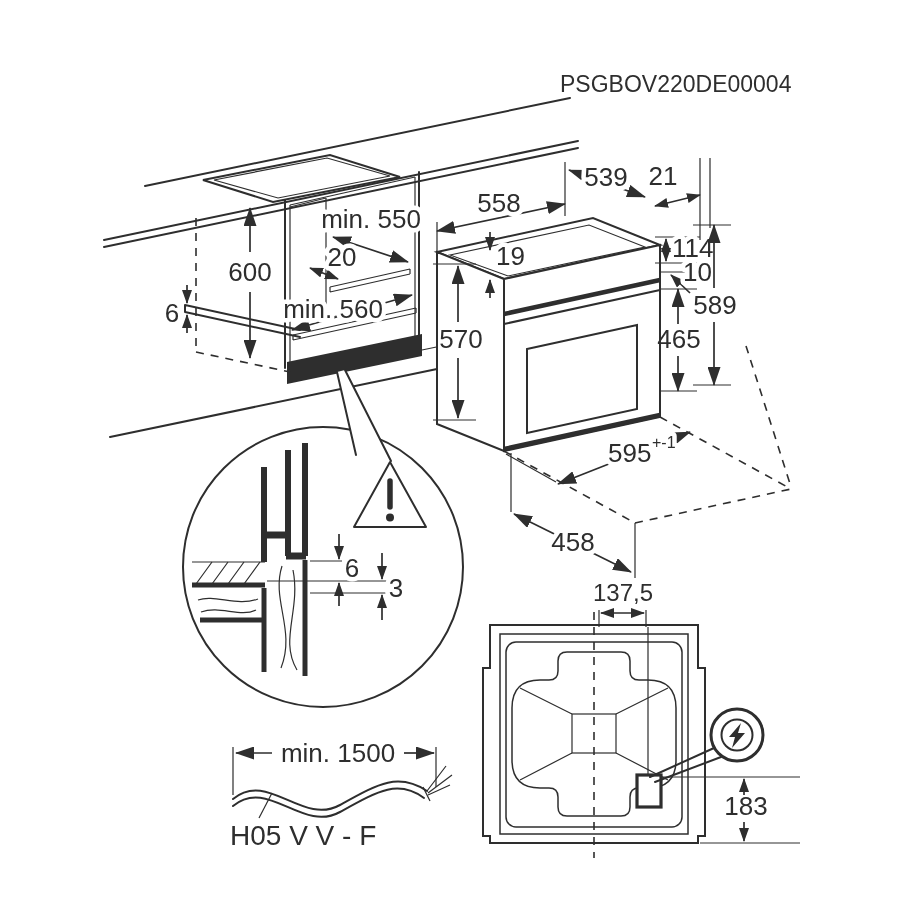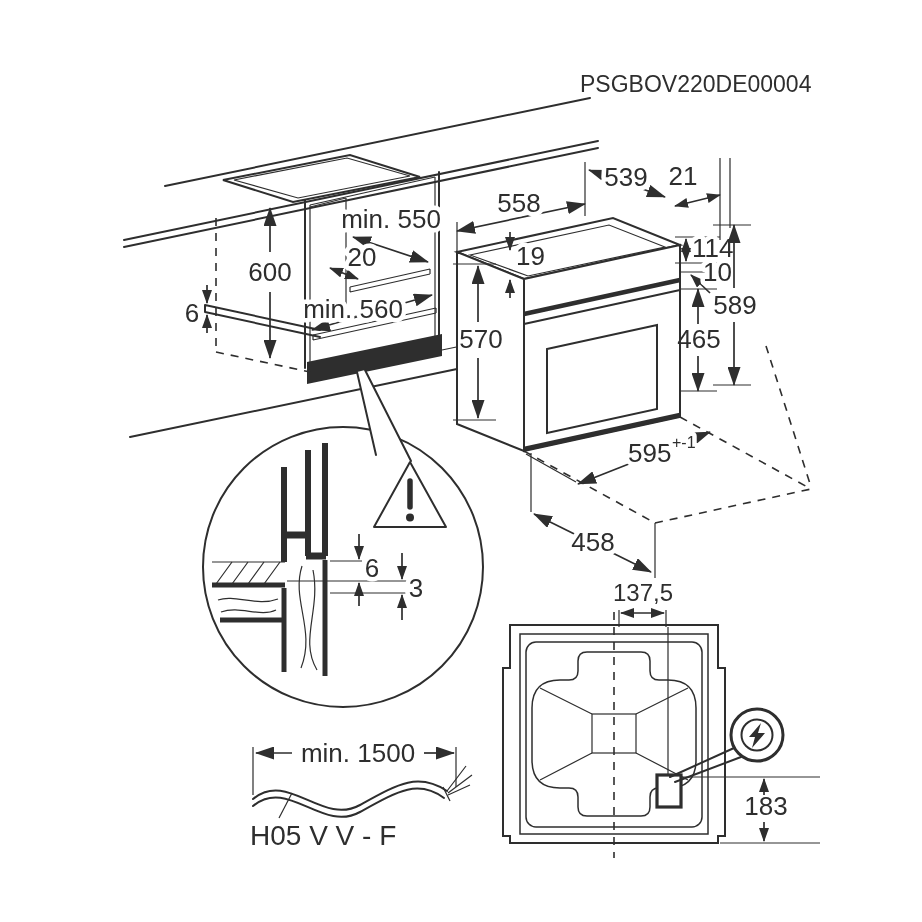--- a/index.html
+++ b/index.html
@@ -1,17 +1,17 @@
 <!DOCTYPE html>
 <html><head>
 <meta charset="utf-8">
 <style>
   html,body{margin:0;padding:0;background:#ffffff;}
   .canvas{position:relative;width:808px;height:922px;background:#ffffff;overflow:hidden;
-          font-family:"Liberation Sans", sans-serif;margin-left:20px;}
+          font-family:"Liberation Sans", sans-serif;}
   svg{position:absolute;left:0;top:0;}
   text{font-family:"Liberation Sans", sans-serif;fill:#2e2e2e;}
   .t26{font-size:26px;}
   .t24{font-size:24px;}
   .t23{font-size:23px;}
   .t28{font-size:28px;}
   .t16{font-size:16px;}
   .halo{paint-order:stroke;stroke:#ffffff;stroke-width:9px;stroke-linejoin:round;}
   .ln{stroke:#2e2e2e;stroke-width:2;fill:none;stroke-linecap:round;}
   .ln15{stroke:#2e2e2e;stroke-width:1.5;fill:none;}

